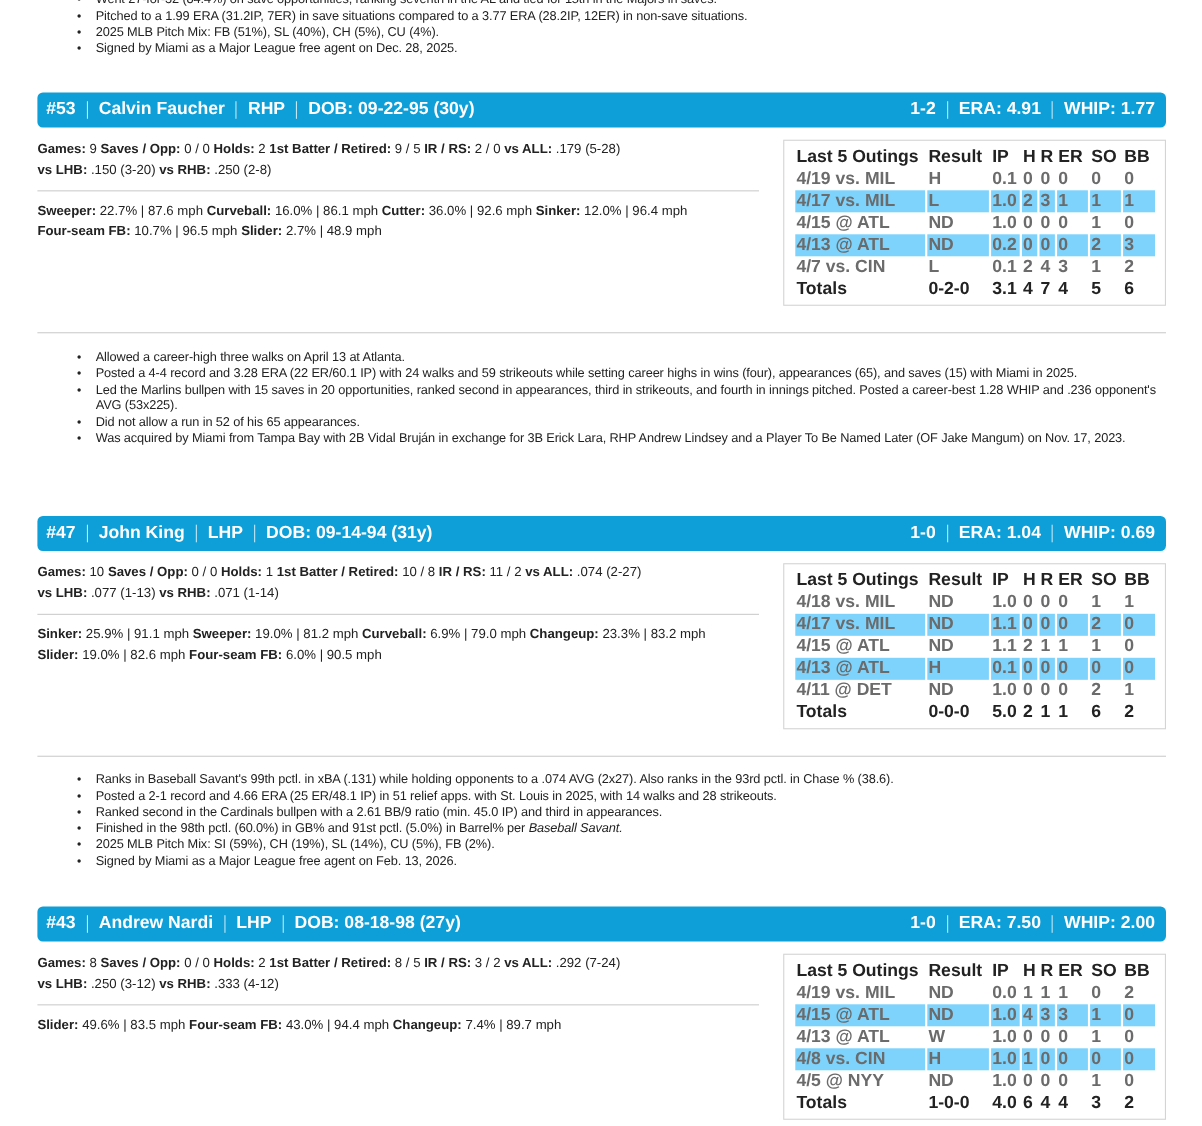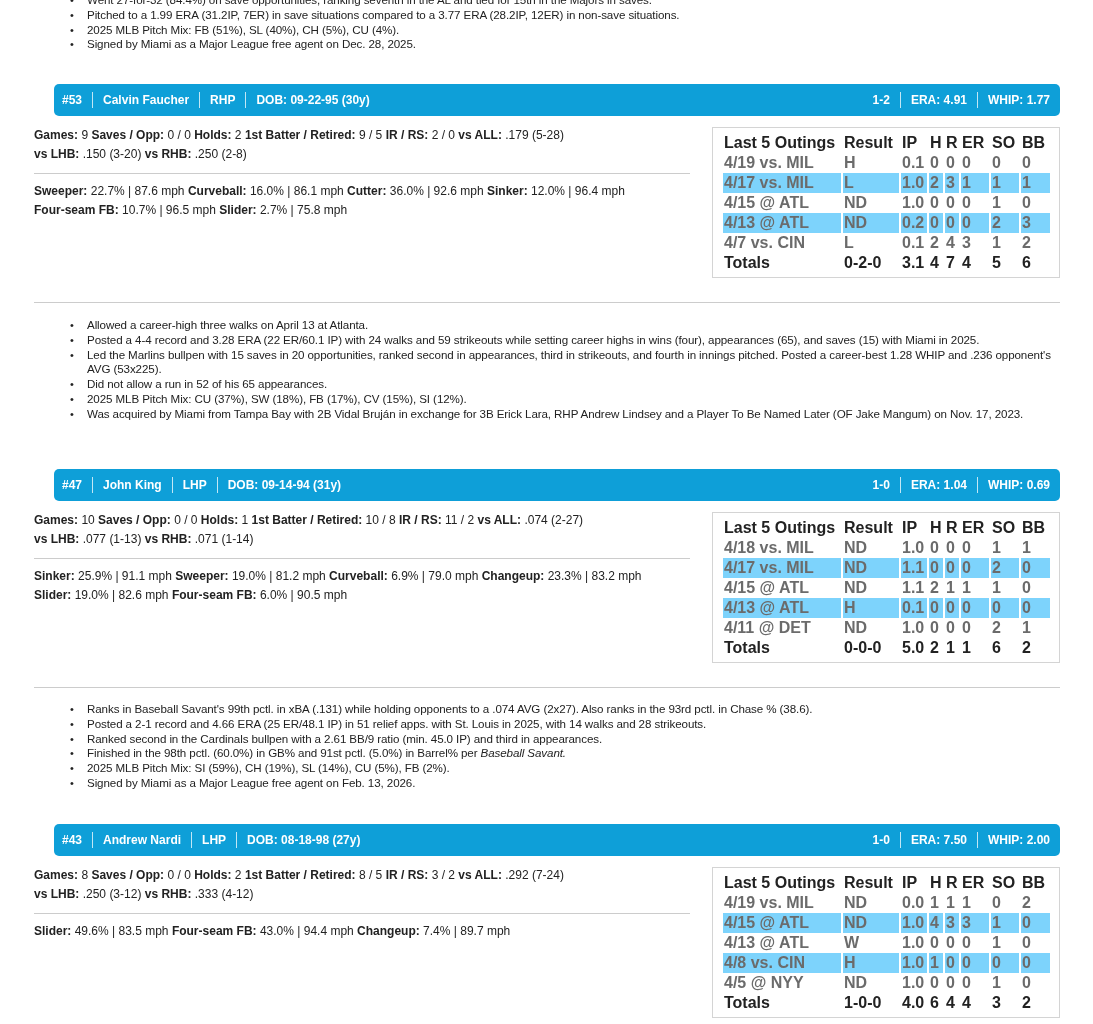--- a/index.html
+++ b/index.html
@@ -6,21 +6,21 @@
   html, body { width: 1093px; height: 1024px; background: #ffffff; overflow: hidden; }
   body { font-family: "Liberation Sans", sans-serif; color: #222; font-size: 12px; position: relative; }
 
   .notes { position: absolute; left: 70px; width: 1000px; }
   .notes ul { list-style: none; }
   .notes li { position: relative; padding-left: 17px; line-height: 14.8px; font-size: 11.6px; color: #222; letter-spacing: -0.1px; }
   .notes li::before { content: "\2022"; position: absolute; left: 0; top: 0; font-size: 11px; }
   .notes li i { font-style: italic; }
 
   .player { position: absolute; left: 34px; width: 1026px; }
-  .bar { height: 32px; background: #0e9fd8; border-radius: 5px; color: #fff; display: flex; align-items: center; justify-content: space-between; padding: 0 10px 0 8px; font-size: 12px; font-weight: bold; margin-left: 20px; }
+  .bar { height: 32px; background: #0e9fd8; border-radius: 5px; color: #fff; display: flex; align-items: center; justify-content: space-between; padding: 0 10px 0 8px; font-size: 16px; font-weight: bold; }
   .bar .grp { display: flex; align-items: center; }
   .bar .sep { display: inline-block; width: 1px; height: 16px; background: rgba(255,255,255,0.75); margin: 0 10px; }
 
   .stats { position: absolute; left: 0; top: 42px; width: 656px; }
   .stats .line { font-size: 12px; line-height: 19px; color: #222; }
   .stats b { font-weight: bold; }
   .stats hr { border: 0; border-top: 1.5px solid #cccccc; margin: 9px 0 8px; }
 
   .outings { position: absolute; right: 0; top: 43px; width: 348px; border: 1.5px solid #d4d4d4; padding: 5px 7px 4px 8px; }
   .outings table { border-collapse: separate; border-spacing: 2px 0; width: 100%; font-size: 16px; }
@@ -81,21 +81,21 @@
       <b>vs LHB:</b> <span>.150 (3-20)</span>
       <b>vs RHB:</b> <span>.250 (2-8)</span>
     </div>
     <hr>
     <div class="line">
       <b>Sweeper:</b> <span>22.7% | 87.6 mph</span>
       <b>Curveball:</b> <span>16.0% | 86.1 mph</span>
       <b>Cutter:</b> <span>36.0% | 92.6 mph</span>
       <b>Sinker:</b> <span>12.0% | 96.4 mph</span><br>
       <b>Four-seam FB:</b> <span>10.7% | 96.5 mph</span>
-      <b>Slider:</b> <span>2.7% | 75.8 mph</span>
+      <b>Slider:</b> <span>2.7% | 48.9 mph</span>
     </div>
   </div>
   <div class="outings">
     <table>
       <tbody>
           <tr>
         <th class="c0">Last 5 Outings</th>
         <th class="c1">Result</th>
         <th class="c2">IP</th>
         <th class="cs">H</th>
@@ -168,21 +168,20 @@
       </table>
   </div>
 </div>
 <div class="divider" style="top:302px;"></div>
 <div class="notes" style="top:318px;">
   <ul>
     <li>Allowed a career-high three walks on April 13 at Atlanta.</li>
     <li>Posted a 4-4 record and 3.28 ERA (22 ER/60.1 IP) with 24 walks and 59 strikeouts while setting career highs in wins (four), appearances (65), and saves (15) with Miami in 2025.</li>
     <li>Led the Marlins bullpen with 15 saves in 20 opportunities, ranked second in appearances, third in strikeouts, and fourth in innings pitched. Posted a career-best 1.28 WHIP and .236 opponent's AVG (53x225).</li>
     <li>Did not allow a run in 52 of his 65 appearances.</li>
-    <li>2025 MLB Pitch Mix: CU (37%), SW (18%), FB (17%), CV (15%), SI (12%).</li>
     <li>Was acquired by Miami from Tampa Bay with 2B Vidal Bruján in exchange for 3B Erick Lara, RHP Andrew Lindsey and a Player To Be Named Later (OF Jake Mangum) on Nov. 17, 2023.</li>
   </ul>
 </div>
 
 <div class="player" style="top:469px;border-radius:12px;">
   <div class="bar">
     <div class="grp">
       <span>#47</span>
         <span class="sep"></span>
       <span>John King</span>

